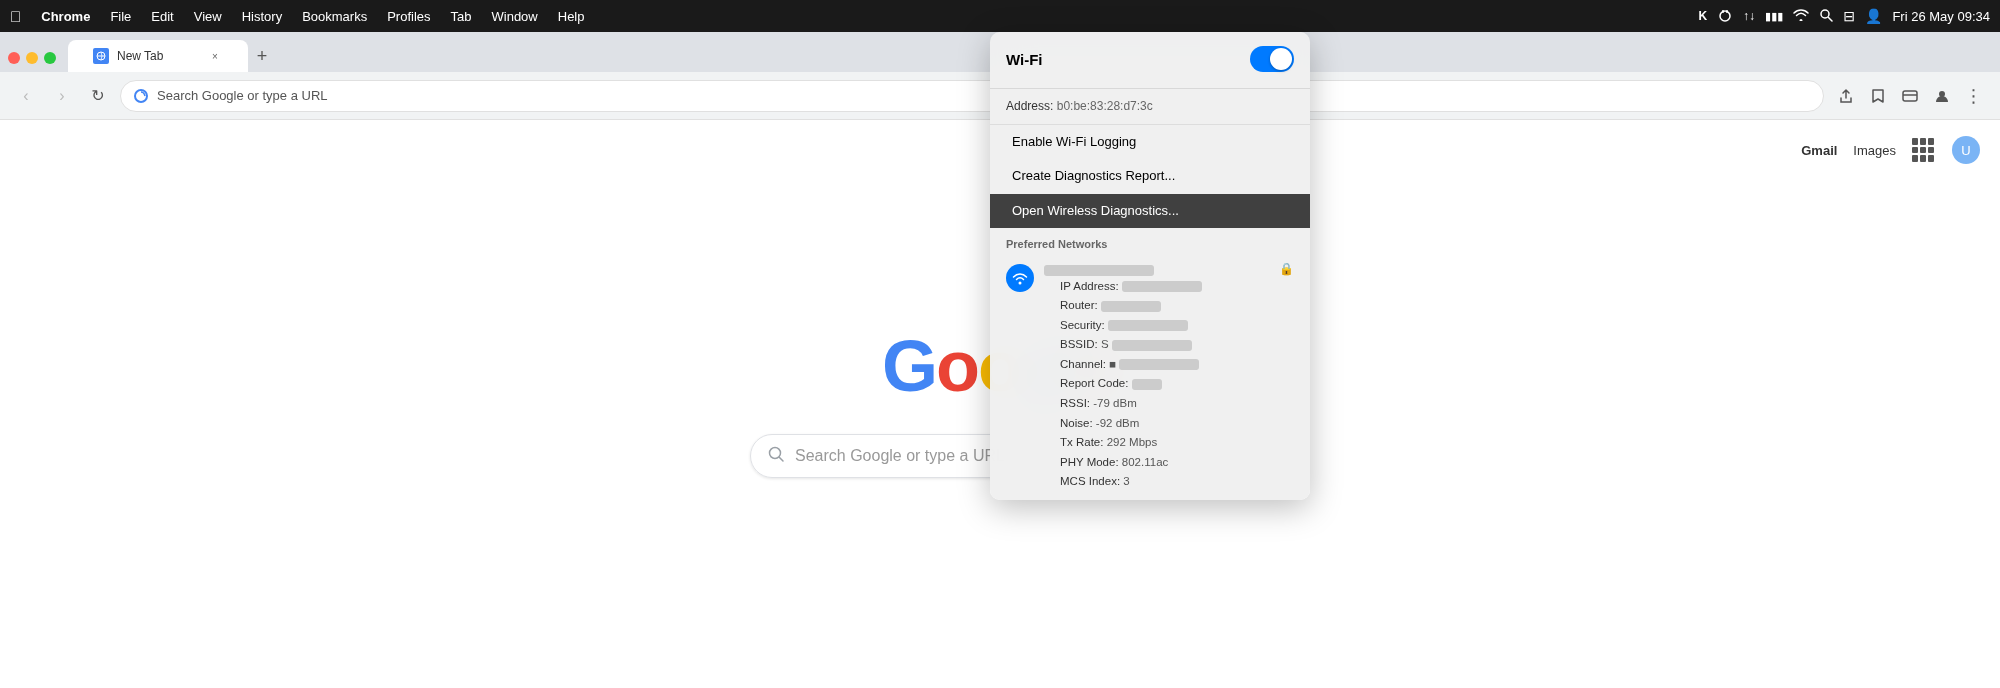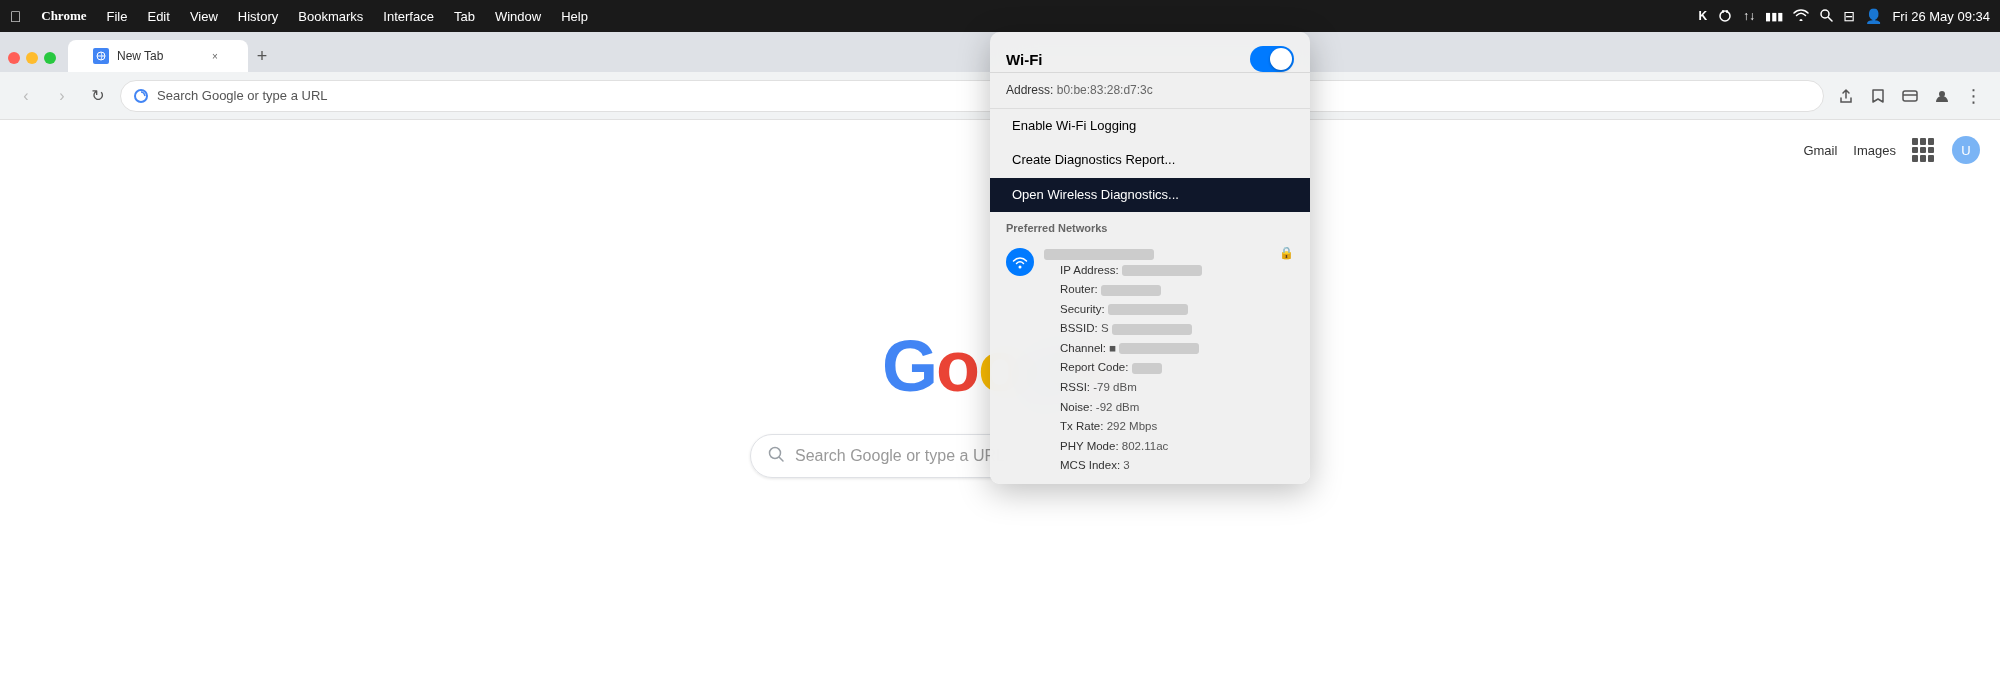--- a/index.html
+++ b/index.html
@@ -29,21 +29,21 @@
       margin-right: 8px;
       color: #fff;
     }
     .menu-item {
       padding: 2px 8px;
       border-radius: 4px;
       cursor: pointer;
       white-space: nowrap;
       color: #fff;
     }
-    .menu-item.bold { font-weight: 700; font-family: Liberation Serif, serif; }
+    .menu-item.bold { font-weight: 700; }
     .menu-bar-right {
       margin-left: auto;
       display: flex;
       align-items: center;
       gap: 10px;
     }
     .menu-bar-right .icon-item {
       color: #fff;
       font-size: 13px;
       cursor: pointer;
@@ -264,21 +264,21 @@
       width: 320px;
       background: rgba(240,240,240,0.97);
       backdrop-filter: blur(20px);
       border-radius: 10px;
       box-shadow: 0 8px 32px rgba(0,0,0,0.25);
       z-index: 1000;
       overflow: hidden;
       font-size: 13px;
     }
     .wifi-header {
-      padding: 14px 16px 0;
+      padding: 14px 16px 16px;
       display: flex;
       align-items: center;
       justify-content: space-between;
       border-bottom: 1px solid rgba(0,0,0,0.1);
     }
     .wifi-title {
       font-size: 15px;
       font-weight: 600;
       color: #000;
     }
@@ -312,21 +312,21 @@
     .wifi-info-line span.label { color: #333; font-weight: 400; }
     .wifi-info-line span.value { color: #666; }
 
     .wifi-menu-item {
       padding: 8px 22px;
       cursor: pointer;
       color: #000;
       font-size: 13px;
       line-height: 1.4;
     }
-    .wifi-menu-item.highlighted { background: #0f172a; color: #fff; }
+    .wifi-menu-item.highlighted { background: #404040; color: #fff; }
 
     .wifi-section-title {
       padding: 10px 16px 4px;
       font-size: 11px;
       font-weight: 600;
       color: #666;
       text-transform: none;
     }
 
     .wifi-network-row {
@@ -403,21 +403,21 @@
 
 <div class="menu-bar">
   <div class="menu-bar-left">
     <span class="apple-icon"></span>
     <span class="menu-item bold">Chrome</span>
     <span class="menu-item">File</span>
     <span class="menu-item">Edit</span>
     <span class="menu-item">View</span>
     <span class="menu-item">History</span>
     <span class="menu-item">Bookmarks</span>
-    <span class="menu-item">Interface</span>
+    <span class="menu-item">Profiles</span>
     <span class="menu-item">Tab</span>
     <span class="menu-item">Window</span>
     <span class="menu-item">Help</span>
   </div>
   <div class="menu-bar-right">
 
     <span class="icon-item" style="font-size:12px; font-weight:700;">K</span>
     <span class="icon-item">
       <svg width="16" height="16" viewBox="0 0 16 16" fill="white">
           <circle cx="8" cy="9" r="5" fill="none" stroke="white" stroke-width="1.5"></circle>
@@ -506,21 +506,21 @@
           <circle cx="8" cy="6" r="3"></circle>
           <path d="M2 14c0-3.3 2.7-6 6-6s6 2.7 6 6" fill="#555"></path>
         </svg>
       </div>
       <div class="toolbar-btn" style="font-size:18px; color:#555; letter-spacing:1px;">⋮</div>
     </div>
   </div>
 
   <div class="main-content">
     <div class="top-right-links">
-      <a style="color:#333; text-decoration:none; font-size:13px;">Gmail</a>
+      <a style="color:#333; text-decoration:none; font-size:13px;font-weight:bold;">Gmail</a>
       <a style="color:#333; text-decoration:none; font-size:13px;">Images</a>
       <div class="grid-icon">
         <div class="grid-dot"></div>
           <div class="grid-dot"></div>
           <div class="grid-dot"></div>
         <div class="grid-dot"></div>
           <div class="grid-dot"></div>
           <div class="grid-dot"></div>
         <div class="grid-dot"></div>
           <div class="grid-dot"></div>

